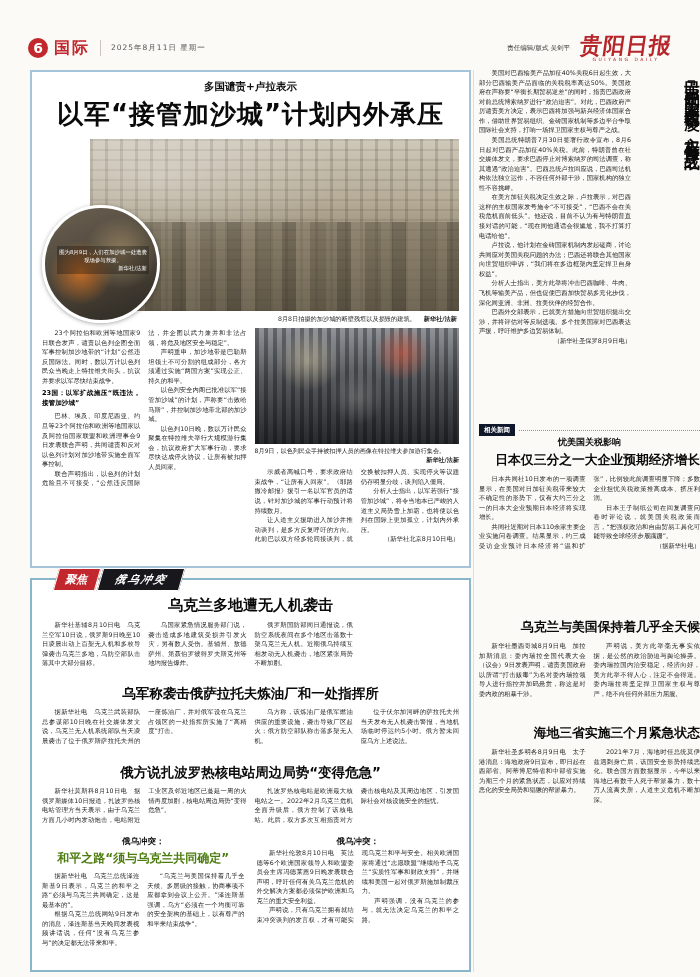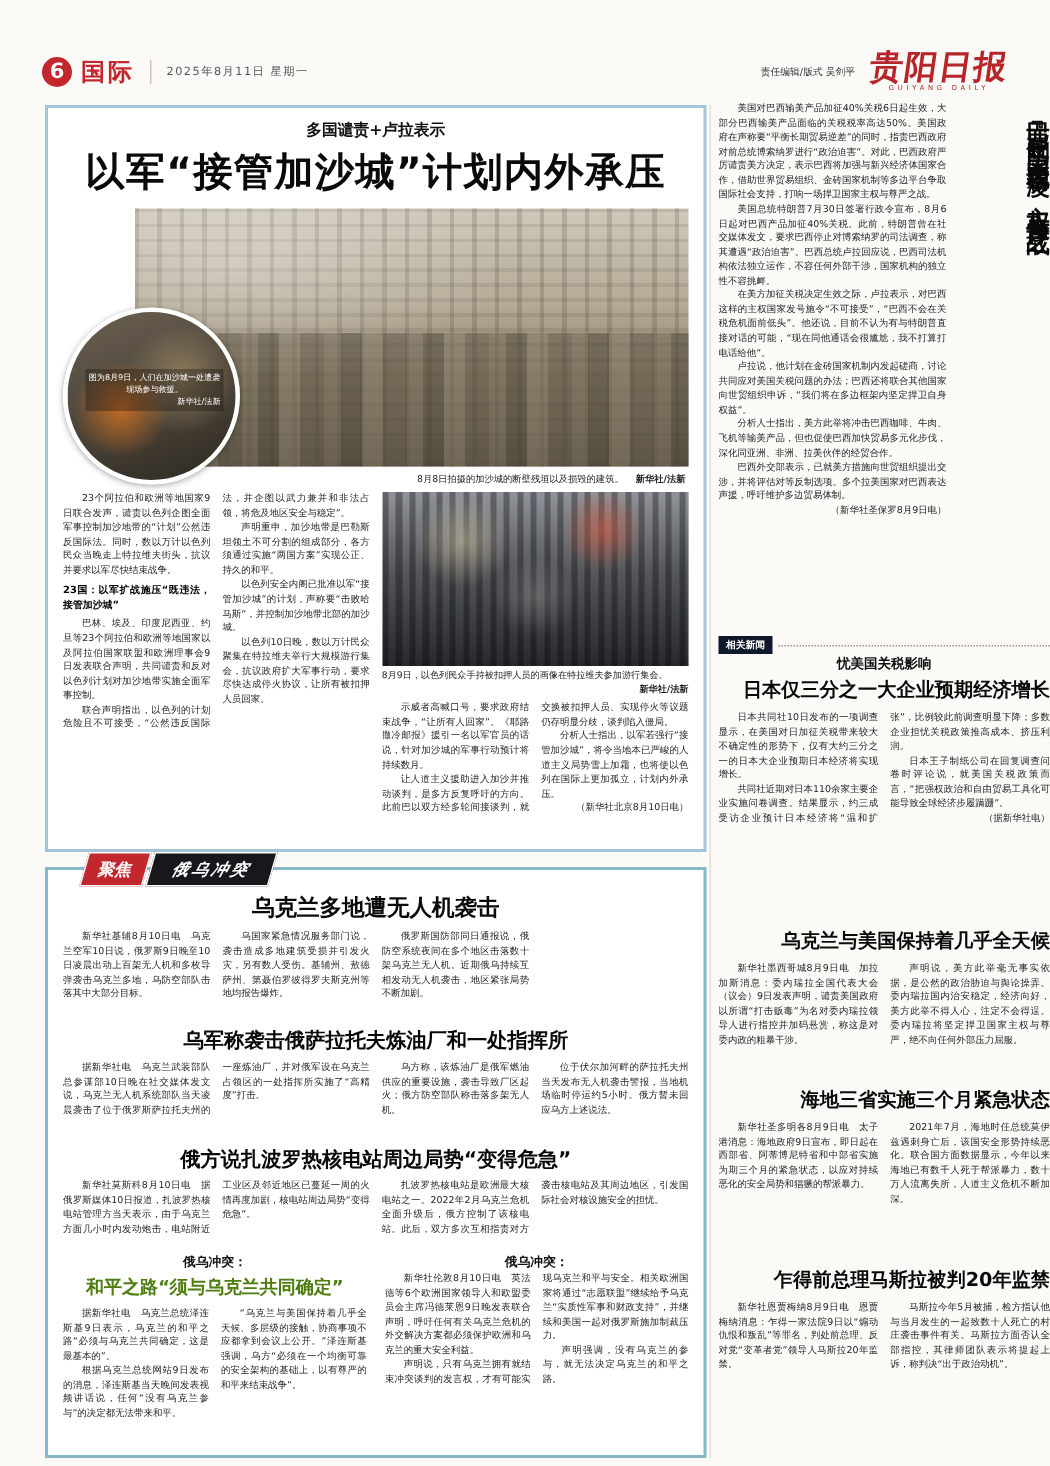--- a/index.html
+++ b/index.html
@@ -241,21 +241,14 @@
   </div>
 
   <div class="rt-art abs" style="top:722px;">
     <div class="rt-head">海地三省实施三个月紧急状态</div>
     <div class="body-txt cols2" style="height:92px;">
         <p>新华社圣多明各8月9日电　太子港消息：海地政府9日宣布，即日起在西部省、阿蒂博尼特省和中部省实施为期三个月的紧急状态，以应对持续恶化的安全局势和猖獗的帮派暴力。</p>
         <p>2021年7月，海地时任总统莫伊兹遇刺身亡后，该国安全形势持续恶化。联合国方面数据显示，今年以来海地已有数千人死于帮派暴力，数十万人流离失所，人道主义危机不断加深。</p>
       </div>
   </div>
 
-  <div class="rt-art abs" style="top:842px;">
-    <div class="rt-head">乍得前总理马斯拉被判20年监禁</div>
-    <div class="body-txt cols2" style="height:102px;">
-        <p>新华社恩贾梅纳8月9日电　恩贾梅纳消息：乍得一家法院9日以“煽动仇恨和叛乱”等罪名，判处前总理、反对党“变革者党”领导人马斯拉20年监禁。</p>
-        <p>马斯拉今年5月被捕，检方指认他与当月发生的一起致数十人死亡的村庄袭击事件有关。马斯拉方面否认全部指控，其律师团队表示将提起上诉，称判决“出于政治动机”。</p>
-      </div>
-  </div>
 
 </div>
 
 </body></html>

